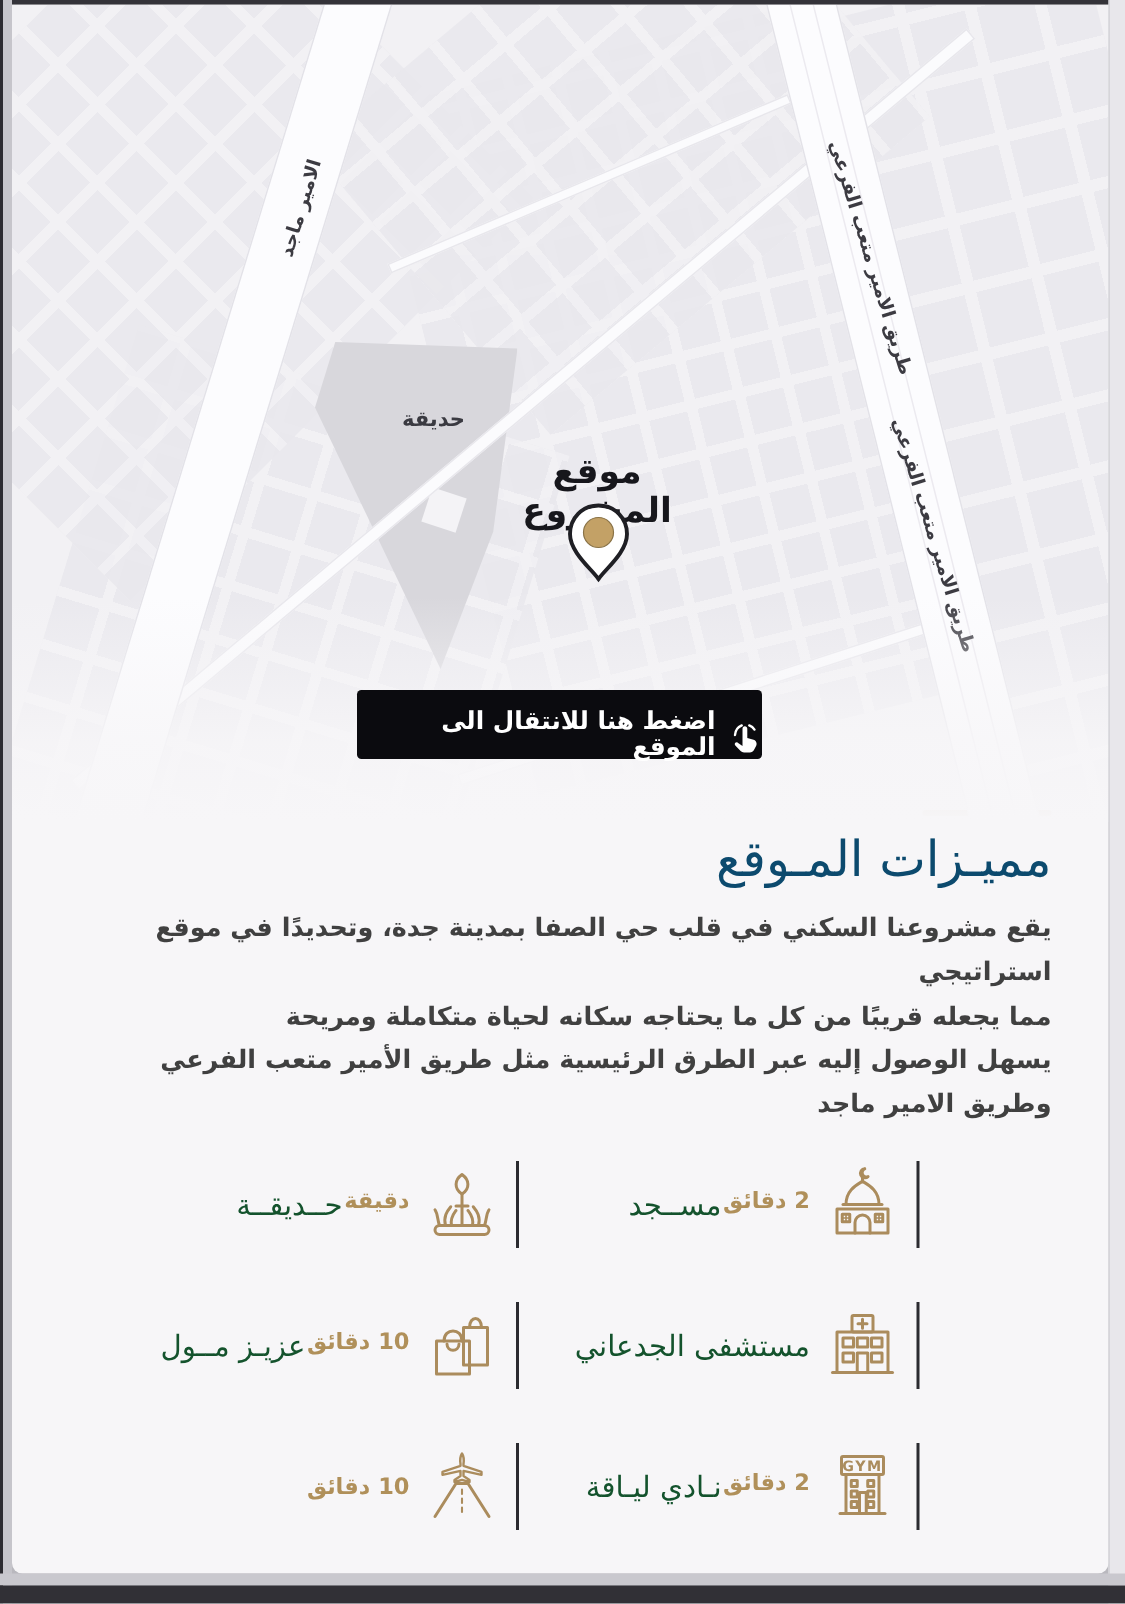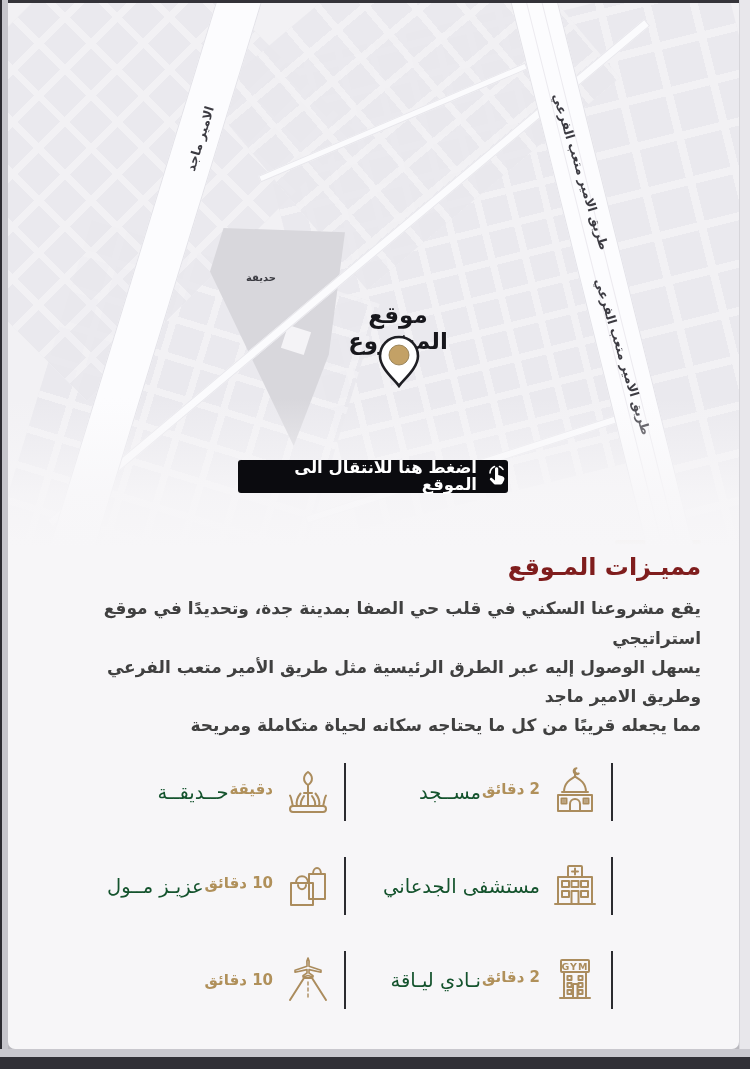--- a/index.html
+++ b/index.html
@@ -22,21 +22,21 @@
   .g38{background-image:repeating-linear-gradient(0deg,transparent 0 38px,#f2f1f4 38px 46px),repeating-linear-gradient(90deg,transparent 0 38px,#f2f1f4 38px 46px);}
   .b1{left:290px;top:30px;width:280px;height:470px;transform:rotate(-14deg);}
   .b2{left:30px;top:250px;width:300px;height:330px;transform:rotate(17deg);}
   .b3{left:-60px;top:-40px;width:320px;height:380px;transform:rotate(45deg);}
   .b4{left:615px;top:-20px;width:170px;height:560px;transform:rotate(-14deg);}
   .b5{left:240px;top:-40px;width:330px;height:250px;transform:rotate(-40deg);}
 
   .park{position:absolute;left:202px;top:225px;width:135px;height:218px;background:#d8d7dc;
         clip-path:polygon(10% 0,100% 2%,88% 58%,62% 100%,0 20%);z-index:3;}
   .park-bldg{position:absolute;left:74px;top:100px;width:24px;height:24px;background:#f4f3f6;transform:rotate(18deg);}
-  .park-label{position:absolute;left:238px;top:269px;width:86px;text-align:left;font-size:10px;font-weight:700;color:#3a3a41;z-index:6;}
+  .park-label{position:absolute;left:238px;top:269px;width:86px;text-align:center;font-size:14px;font-weight:700;color:#3a3a41;z-index:6;}
 
   .street{position:absolute;background:#fbfbfd;border:1px solid #e8e7ec;box-sizing:border-box;z-index:4;}
   .s1{left:336px;top:-120px;width:9px;height:780px;transform:rotate(50deg);}
   .s2{left:290px;top:462px;width:330px;height:8px;transform:rotate(-18deg);}
   .s3{left:240px;top:116px;width:290px;height:7px;transform:rotate(-23deg);}
 
   .road{position:absolute;background:#fcfcfe;border-left:1px solid #e3e2e8;border-right:1px solid #e3e2e8;box-sizing:border-box;z-index:5;}
   .road-left{left:123px;top:-80px;width:44px;height:720px;transform:rotate(17deg);}
   .road-right{left:572px;top:-105px;width:46px;height:760px;transform:rotate(-14deg);}
   .road-right::before,.road-right::after{content:"";position:absolute;top:0;bottom:0;width:1px;background:#eceaf0;}
@@ -46,28 +46,28 @@
   .rl-left{left:132px;top:128px;width:120px;transform:rotate(-73deg);}
   .rl-r1{left:496px;top:155px;width:150px;transform:rotate(73deg);}
   .rl-r2{left:538px;top:340px;width:150px;transform:rotate(73deg);}
 
   .map-fade{position:absolute;left:0;bottom:0;width:100%;height:150px;z-index:7;
             background:linear-gradient(180deg,rgba(247,246,248,0) 0%,rgba(247,246,248,.85) 65%,#f7f6f8 100%);}
 
   .marker-label{position:absolute;left:320px;top:299px;width:140px;text-align:center;font-size:23px;font-weight:700;color:#17171c;z-index:8;}
   .pin{position:absolute;left:369px;top:332px;z-index:8;}
 
-  .cta{position:absolute;left:230px;top:457px;width:270px;height:33px;background:#0b0b0f;border-radius:3px;
-       display:flex;direction:rtl;align-items:center;justify-content:center;gap:9px;z-index:9;cursor:pointer;}
+  .cta{position:absolute;left:230px;top:457px;width:270px;height:46px;background:#0b0b0f;border-radius:3px;
+       display:flex;direction:rtl;align-items:flex-end;justify-content:center;gap:9px;z-index:9;cursor:pointer;}
   .cta span{color:#ffffff;font-size:16.5px;font-weight:700;line-height:1;}
 
   
   .content{position:relative;direction:rtl;padding:0 38px 0 50px;margin-top:-8px;text-align:right;}
   .gold-line{width:86px;height:3.5px;background:#a8895b;border-radius:2px;margin:0 0 9px 0;}
-  .sec-title{margin:0 0 13px 0;font-size:24px;font-weight:700;color:#7f1d1d;line-height:1.2;}
+  .sec-title{margin:0 0 13px 0;font-size:33px;font-weight:400;color:#0c4a6e;line-height:1.2;}
   .desc{font-size:17px;font-weight:700;color:#404040;line-height:1.72;}
   .desc span{display:block;}
 
   .features{margin:20px 88px 0 0;display:grid;grid-template-columns:237px 255px;column-gap:30px;row-gap:30px;}
   .feat{display:flex;align-items:center;height:64px;}
   .sep{width:2px;height:58px;background:#2b2b30;flex:0 0 auto;}
   .fi{flex:0 0 auto;margin:0 10px 0 9px;}
   .fi svg{display:block;}
   .ft{display:flex;flex-direction:row;gap:1px;}
   .f-time{font-size:15px;font-weight:700;color:#b0905a;line-height:1.25;}
@@ -125,22 +125,22 @@
         <span>اضغط هنا للانتقال الى الموقع</span>
       </div>
     </div>
 
     <div class="content" style="position:absolute;left:0;top:545px;width:731px;box-sizing:border-box;">
       <div class="gold-line"></div>
       <h1 class="sec-title">مميـزات المـوقع</h1>
 
       <div class="desc">
         <span>يقع مشروعنا السكني في قلب حي الصفا بمدينة جدة، وتحديدًا في موقع استراتيجي</span>
+        <span>مما يجعله قريبًا من كل ما يحتاجه سكانه لحياة متكاملة ومريحة</span>
         <span>يسهل الوصول إليه عبر الطرق الرئيسية مثل طريق الأمير متعب الفرعي وطريق الامير ماجد</span>
-        <span>مما يجعله قريبًا من كل ما يحتاجه سكانه لحياة متكاملة ومريحة</span>
       </div>
 
       <div class="features">
 
         <div class="feat">
           <div class="sep"></div>
           <div class="fi">
             <svg width="52" height="52" viewBox="0 0 52 52" class="gi">
               <path d="M27.5,2.2 a3,3 0 1 0 2.2,5.2 a2.5,2.5 0 1 1 -2.2,-5.2"></path>
               <path d="M26,8 L26,11"></path>

